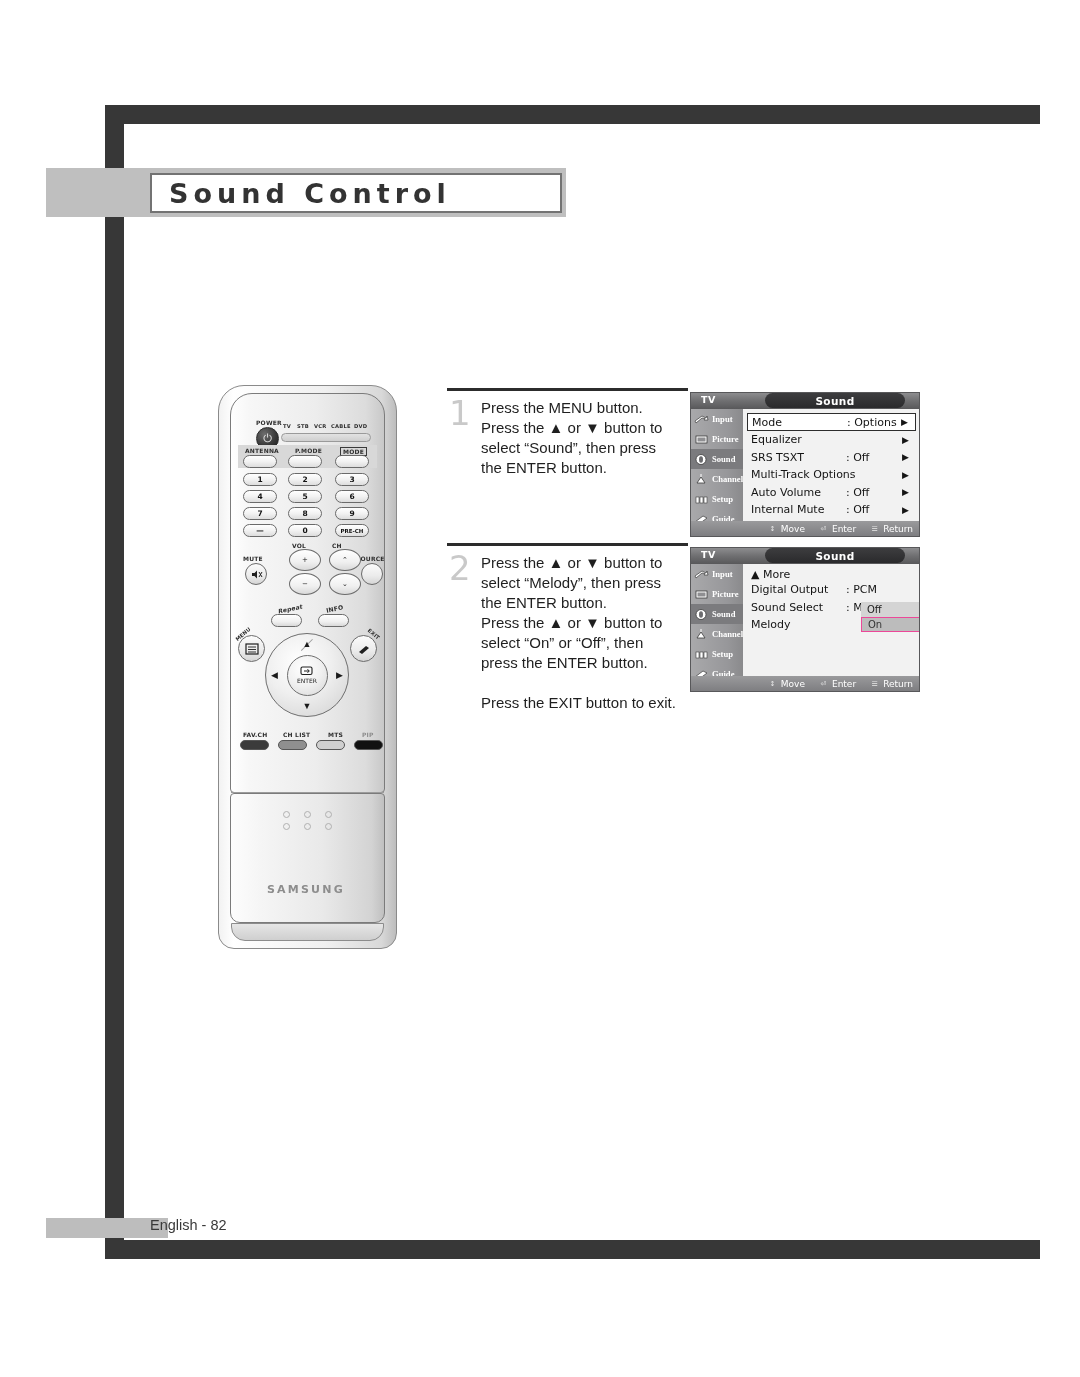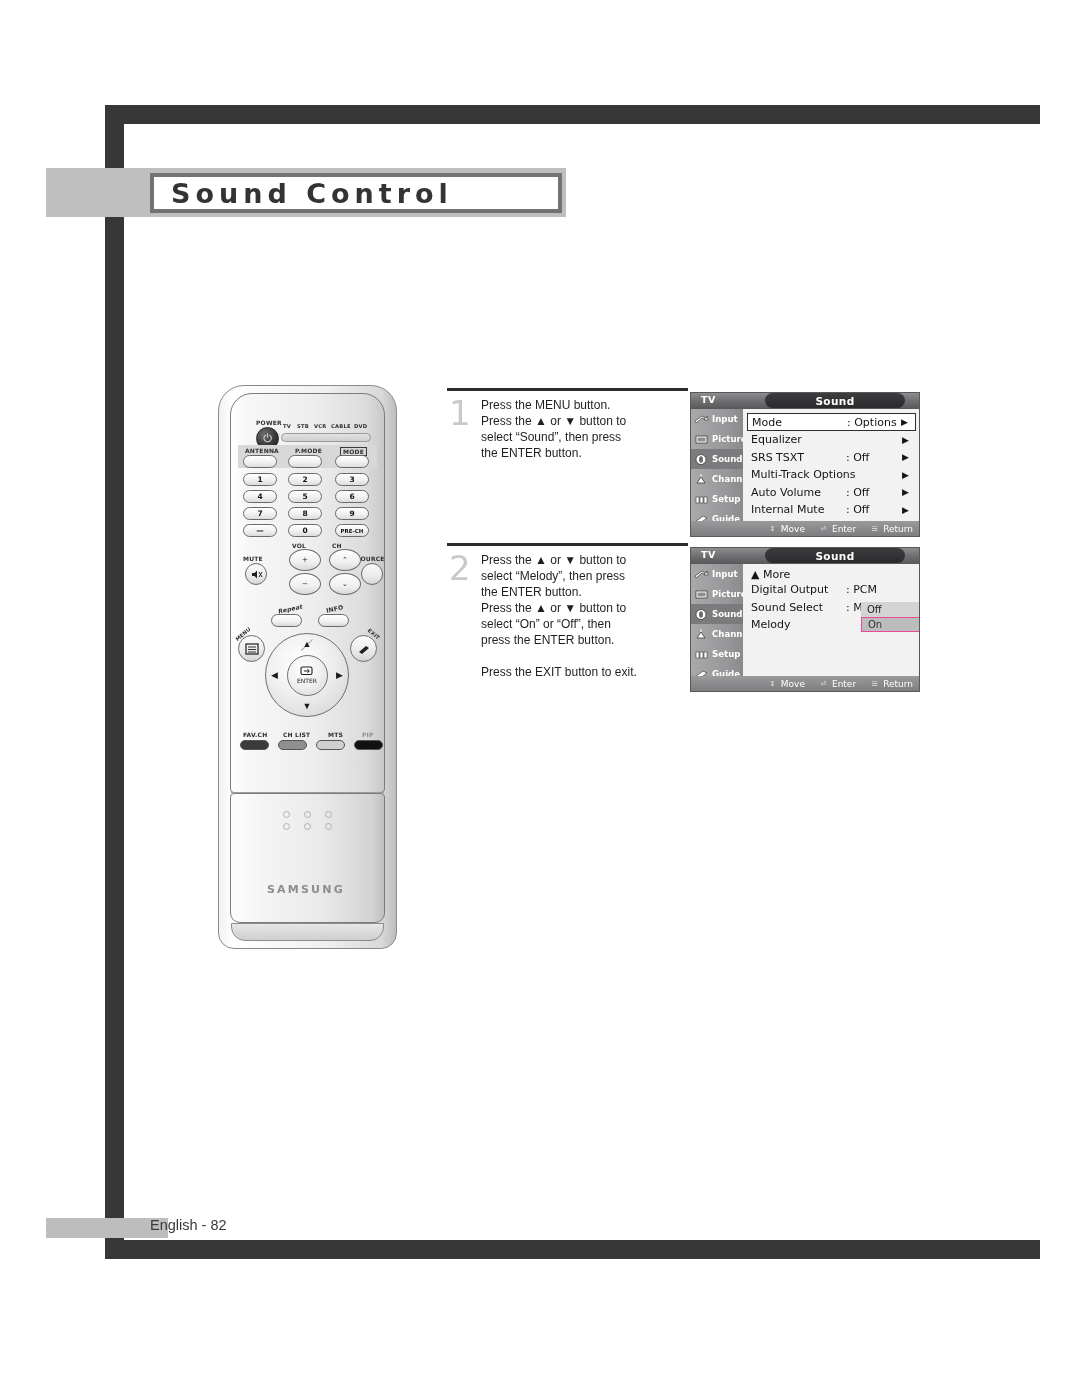--- a/index.html
+++ b/index.html
@@ -30,21 +30,21 @@
 
   
   .header-grayband {
     position: absolute; left: 46px; top: 168px;
     width: 520px; height: 49px; background: #bfbfbf;
   }
   .header-titlebox {
     position: absolute; left: 150px; top: 173px;
     width: 412px; height: 40px;
     background: #ffffff;
-    border: 4px solid #737373;
+    border: 2px solid #737373;
     box-sizing: border-box;
     display: flex; align-items: center;
   }
   .header-title {
     font-family: "DejaVu Sans", sans-serif;
     font-weight: bold;
     font-size: 27px;
     letter-spacing: 5px;
     color: #333333;
     padding-left: 17px;
@@ -75,21 +75,21 @@
   .step-num {
     position: absolute;
     font-family: "DejaVu Sans", sans-serif;
     font-size: 34px;
     color: #c9c9c9;
     font-weight: 400;
     line-height: 1;
   }
   .step-text {
     position: absolute;
-    font-size: 12px;
+    font-size: 15px;
     color: #1f1f1f;
     line-height: 1.33;
     white-space: pre-line;
   }
 
   
   .osd {
     position: absolute;
     width: 230px; height: 145px;
     background: #efefef;
@@ -118,21 +118,21 @@
     font-size: 10.5px; font-weight: bold; color: #ffffff;
     letter-spacing: .4px;
   }
   .osd-side {
     position: absolute; left: 0; top: 16px;
     width: 52px; bottom: 0;
     background: linear-gradient(90deg,#a9a9ab 0%,#97979a 70%,#8a8a8c 100%);
   }
   .osd-side-item {
     height: 20px; display: flex; align-items: center;
-    padding-left: 2px; box-sizing: border-box;
+    padding-left: 2px; box-sizing: border-box; font-family: Liberation Serif, serif;
   }
   .osd-side-item.active { background: #7b7b7e; }
   .osd-side-ico {
     width: 17px; height: 15px; margin-right: 2px;
     position: relative; flex: 0 0 auto;
   }
   .osd-side-lbl {
     font-size: 8.6px; color: #ffffff; font-weight: bold;
     letter-spacing: 0px; white-space: nowrap;
   }

